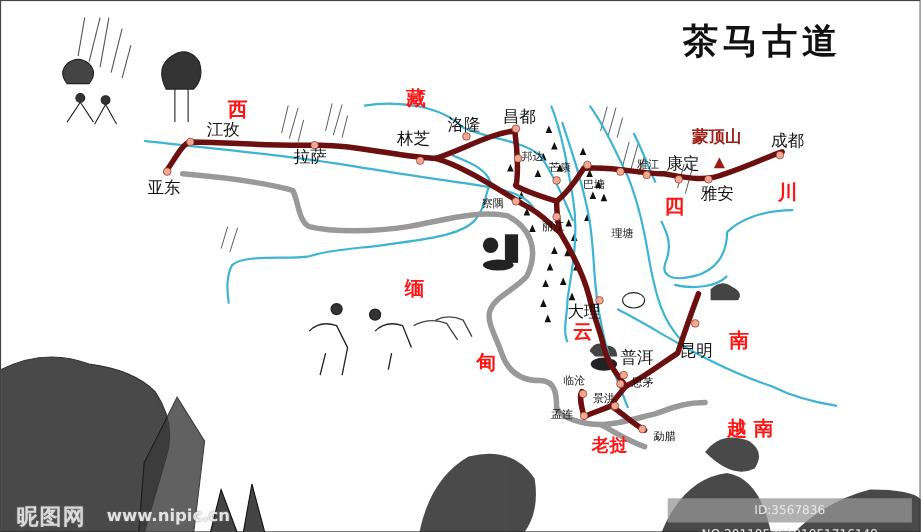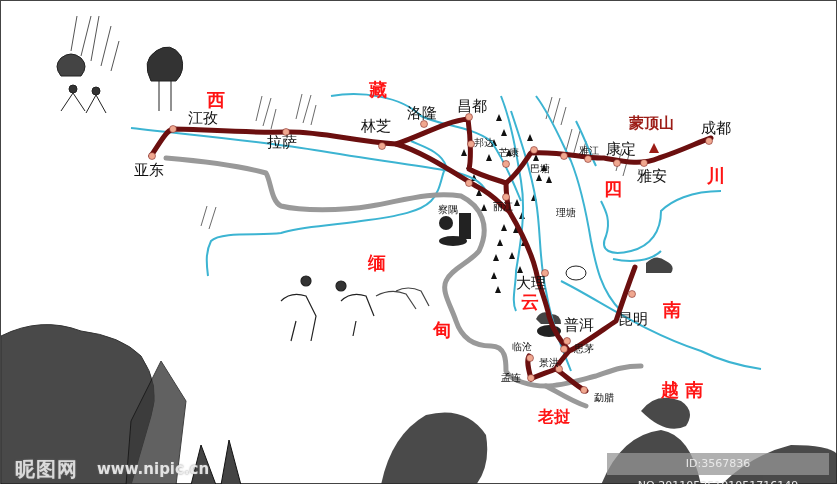--- a/index.html
+++ b/index.html
@@ -4,21 +4,21 @@
 <style>
   html, body { margin:0; padding:0; background:#ffffff; }
   body { width:837px; height:484px; position:relative; overflow:hidden; font-family:"DejaVu Serif", serif; }
   #map { position:absolute; left:0; top:0; width:837px; height:484px; border:1px solid #444; box-sizing:border-box; }
   svg { position:absolute; left:0; top:0; }
   .city { position:absolute; color:#111; font-family:"DejaVu Serif", serif; white-space:nowrap; line-height:1; }
   .city.lg { font-size:15px; }
   .city.sm { font-size:10px; }
   .region { position:absolute; color:#ff1414; font-family:"DejaVu Serif", serif; font-weight:bold; font-size:18px; line-height:1; }
   .title { position:absolute; left:620px; top:20px; font-family:"DejaVu Sans", sans-serif; font-weight:bold; font-size:32px; letter-spacing:4px; color:#111; line-height:1; }
-  .mountain-label { position:absolute; left:628px; top:116px; color:#9c1c16; font-family:Liberation Mono, monospace; font-weight:bold; font-size:15px; line-height:1; }
+  .mountain-label { position:absolute; left:628px; top:116px; color:#9c1c16; font-family:Liberation Sans, sans-serif; font-weight:bold; font-size:15px; line-height:1; }
   .watermark-left { position:absolute; left:14px; top:455px; font-family:"DejaVu Sans", sans-serif; font-weight:bold; font-size:20px; color:rgba(255,255,255,0.75); text-shadow:0 0 2px #777; letter-spacing:1px; }
   .watermark-url { position:absolute; left:96px; top:459px; font-family:"DejaVu Sans", sans-serif; font-weight:bold; font-size:15px; color:rgba(255,255,255,0.8); text-shadow:0 0 2px #777; }
   .watermark-id { position:absolute; left:606px; top:452px; width:222px; height:22px; background:rgba(150,150,150,0.75); color:#e8e8e8; font-family:"DejaVu Sans", sans-serif; font-size:11px; line-height:22px; text-align:center; }
 </style>
 </head>
 <body>
 
 <div id="map">
 
   <svg width="837" height="484" viewBox="0 0 837 484">
@@ -127,48 +127,49 @@
         <circle cx="563" cy="348" r="3.5"></circle>
       <circle cx="529" cy="357" r="3.5"></circle>
         <circle cx="558" cy="368" r="3.5"></circle>
       <circle cx="530" cy="377" r="3.5"></circle>
         <circle cx="583" cy="389" r="3.5"></circle>
     </g>
 
     <path d="M648 152 l5 -10 l5 10 z" fill="#9c1c16"></path>
   </svg>
 
+  <div class="title">茶马古道</div>
   <div class="mountain-label">蒙顶山</div>
 
   <div class="region" style="left:206px;top:90px;">西</div>
   <div class="region" style="left:368px;top:80px;">藏</div>
   <div class="region" style="left:603px;top:179px;">四</div>
   <div class="region" style="left:706px;top:166px;">川</div>
   <div class="region" style="left:367px;top:253px;">缅</div>
   <div class="region" style="left:432px;top:320px;">甸</div>
   <div class="region" style="left:520px;top:292px;">云</div>
   <div class="region" style="left:662px;top:300px;">南</div>
   <div class="region" style="left:660px;top:380px;">越 南</div>
-  <div class="region" style="left:537px;top:408px;font-size:16px;">老挝</div>
+  <div class="region" style="left:537px;top:396px;font-size:16px;">老挝</div>
 
   <div class="city lg" style="left:133px;top:162px;">亚东</div>
   <div class="city lg" style="left:187px;top:110px;">江孜</div>
   <div class="city lg" style="left:266px;top:134px;">拉萨</div>
   <div class="city lg" style="left:360px;top:118px;">林芝</div>
   <div class="city lg" style="left:406px;top:105px;">洛隆</div>
   <div class="city lg" style="left:456px;top:98px;">昌都</div>
   <div class="city sm" style="left:473px;top:137px;">邦达</div>
   <div class="city sm" style="left:498px;top:147px;">芒康</div>
   <div class="city sm" style="left:529px;top:163px;">巴塘</div>
   <div class="city sm" style="left:555px;top:163px;margin-top:44px;">理塘</div>
   <div class="city sm" style="left:578px;top:145px;">雅江</div>
   <div class="city lg" style="left:605px;top:141px;">康定</div>
   <div class="city lg" style="left:636px;top:168px;">雅安</div>
   <div class="city lg" style="left:700px;top:120px;">成都</div>
-  <div class="city sm" style="left:437px;top:180px;margin-top:24px;">察隅</div>
+  <div class="city sm" style="left:437px;top:180px;">察隅</div>
   <div class="city sm" style="left:492px;top:201px;">丽江</div>
   <div class="city lg" style="left:515px;top:275px;">大理</div>
   <div class="city lg" style="left:617px;top:273px;margin-top:38px;">昆明</div>
   <div class="city lg" style="left:563px;top:317px;">普洱</div>
   <div class="city sm" style="left:573px;top:343px;">思茅</div>
   <div class="city sm" style="left:511px;top:341px;">临沧</div>
   <div class="city sm" style="left:538px;top:357px;">景洪</div>
   <div class="city sm" style="left:500px;top:372px;">孟连</div>
   <div class="city sm" style="left:593px;top:392px;">勐腊</div>
 

